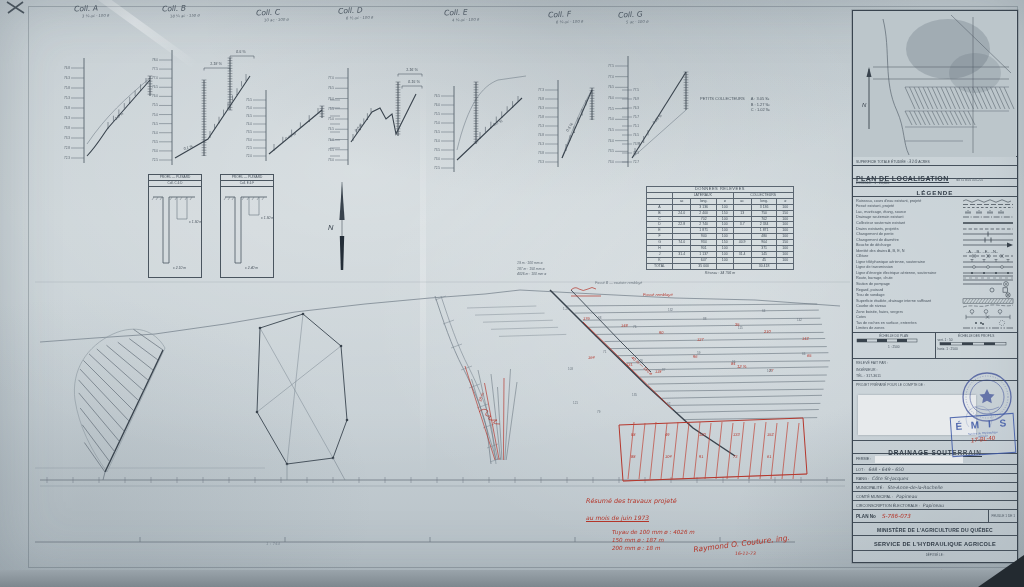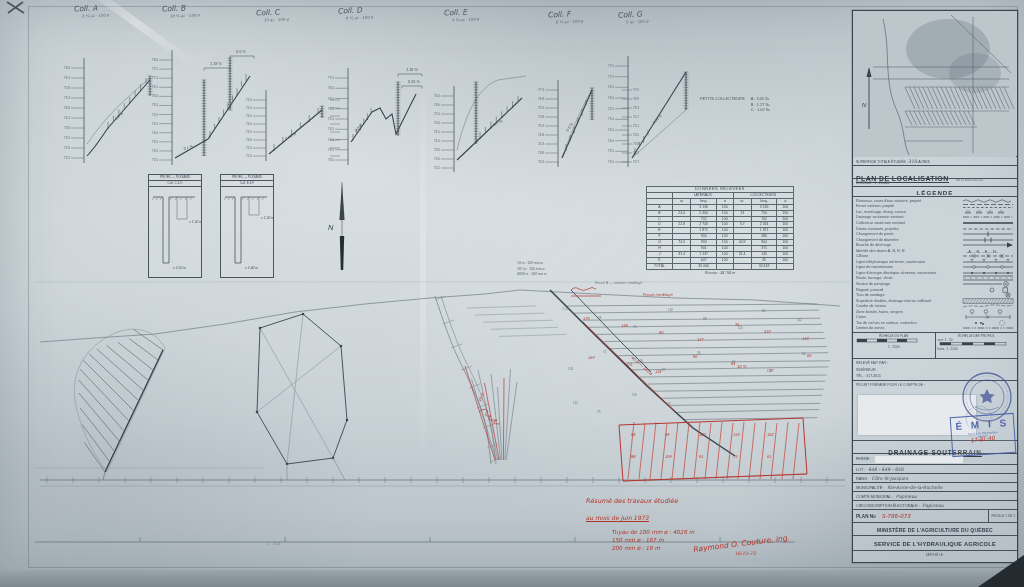--- a/index.html
+++ b/index.html
@@ -910,21 +910,21 @@
     <text x="702" y="118" font-size="4.2" fill="#b5372d" font-style="italic">12 %</text>
     <text x="446" y="152" font-size="4.2" fill="#b5372d" font-style="italic" transform="rotate(-70 446 152)">18 m</text>
     <text x="608" y="46" font-size="4.2" fill="#b5372d" font-style="italic">Fossé remblayé</text>
     <text x="482" y="14" font-size="3.4" fill="#5f6a74" font-style="italic">19 m : 100 mm ø</text>
     <text x="482" y="19.6" font-size="3.4" fill="#5f6a74" font-style="italic">187 m : 150 mm ø</text>
     <text x="482" y="25.2" font-size="3.4" fill="#5f6a74" font-style="italic">4026 m : 100 mm ø</text>
     <text x="560" y="34" font-size="3.6" fill="#6a757f" font-style="italic">Fossé B — exutoire remblayé</text>
   </svg>
 
 <div id="rednotes" class="redhw">
-  <div class="l1">Résumé des travaux étudiée</div>
+  <div class="l1">Résumé des travaux projeté</div>
   <div><span class="l2">au mois de juin 1973</span></div>
   <div class="itms">
     <div>Tuyau de 100 mm ø : 4026 m</div>
     <div>150 mm ø :  187 m</div>
     <div>200 mm ø :   18 m</div>
   </div>
 </div>
 <div id="sig" class="redhw">Raymond O. Couture, ing.</div>
 <div id="sigdate" class="redhw">16-11-73</div>
 <div id="scalenote" class="hw">1 : 744</div>

